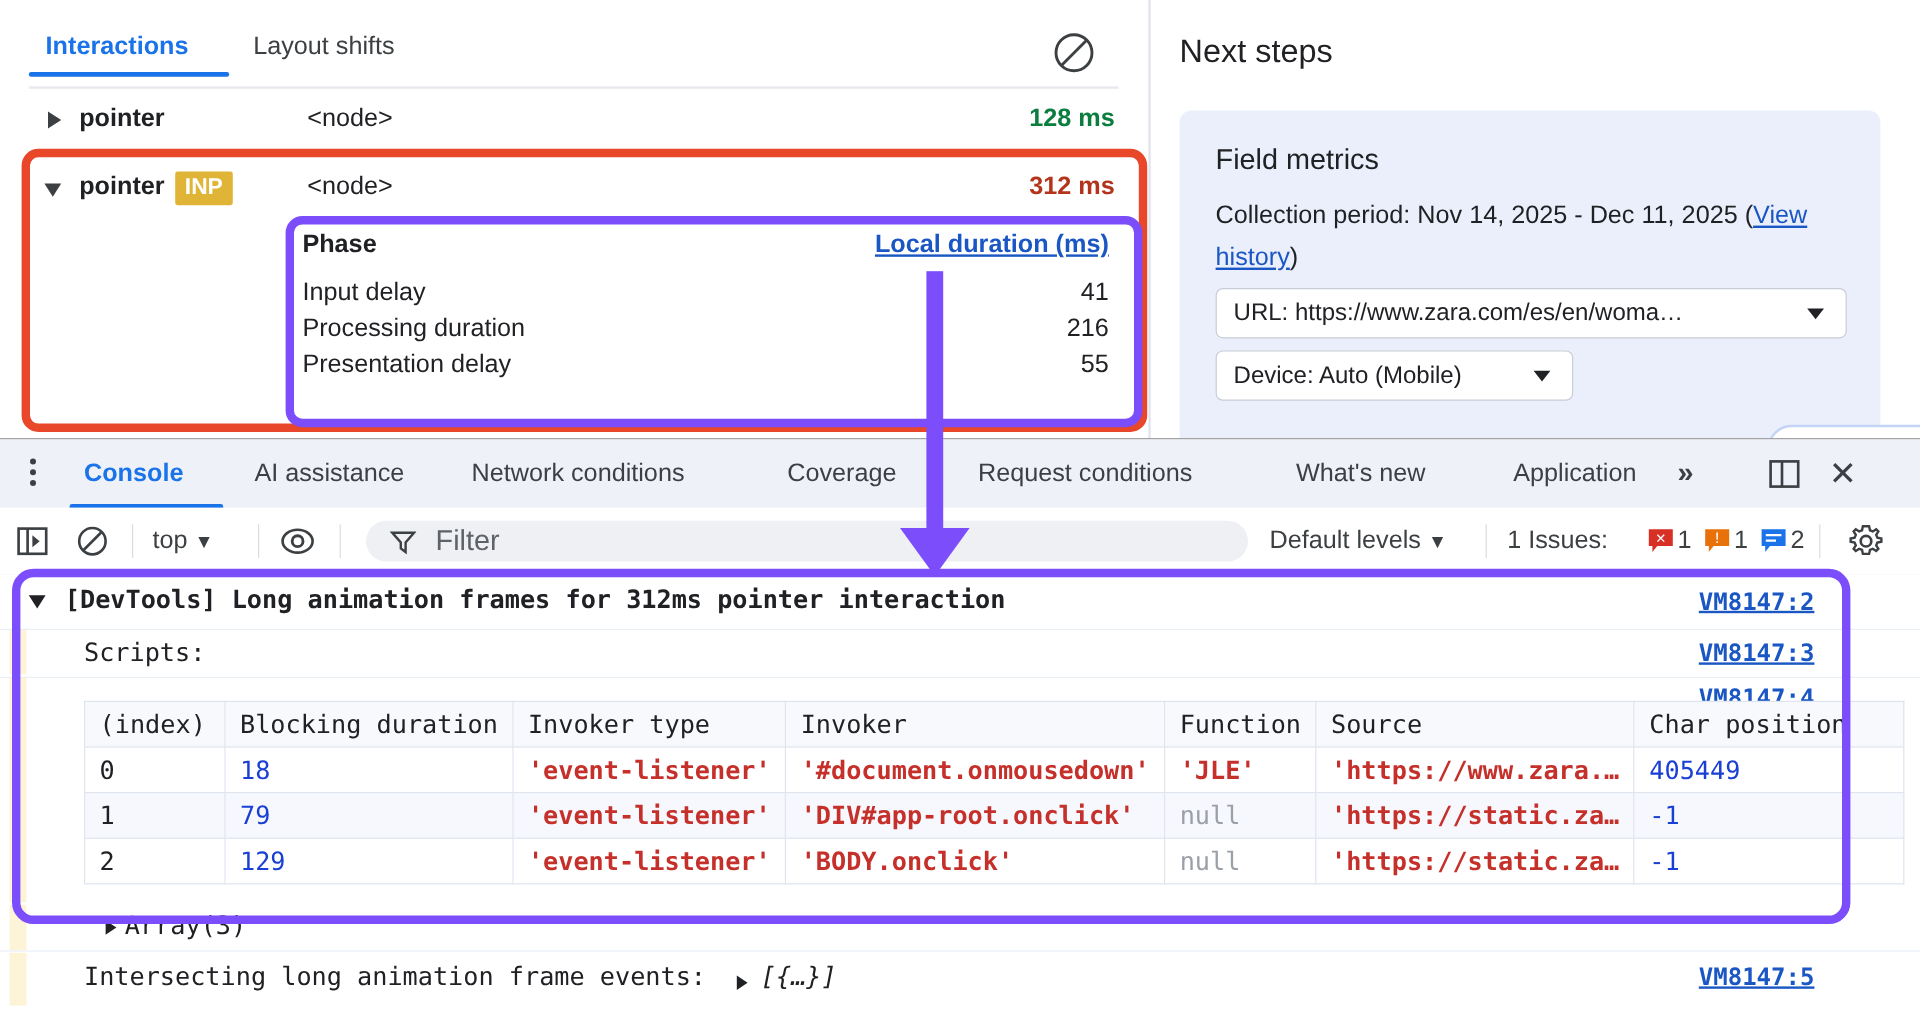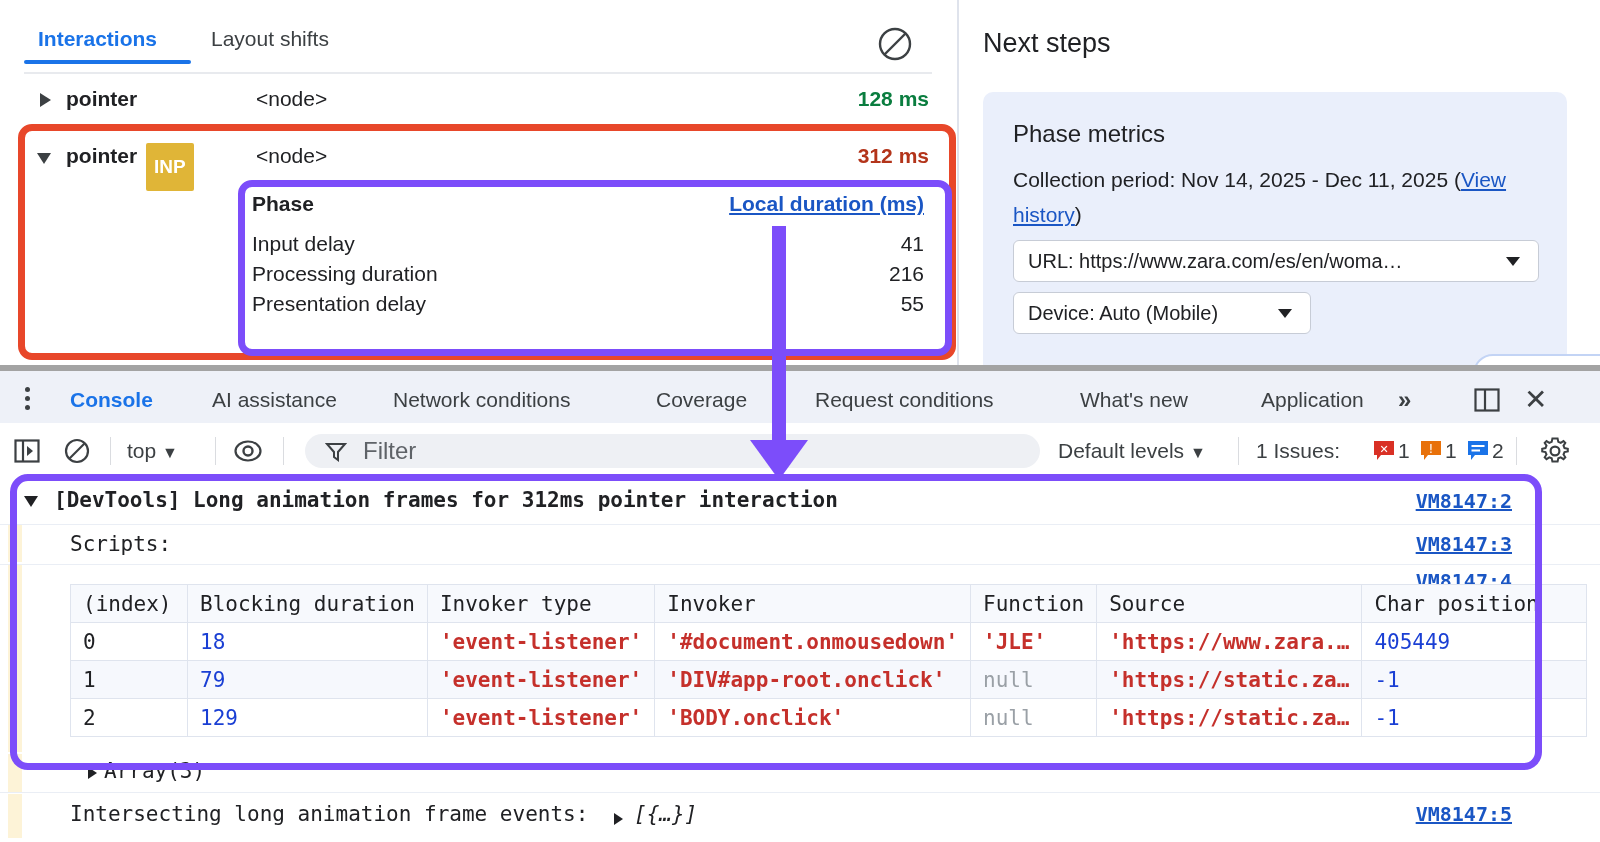--- a/index.html
+++ b/index.html
@@ -37,21 +37,21 @@
   }
   .tri.right{border-left:11px solid #3c4043;border-top:7px solid transparent;border-bottom:7px solid transparent;}
   .tri.down{border-top:11px solid #3c4043;border-left:7px solid transparent;border-right:7px solid transparent;}
   .int-label{position:absolute;font-size:21px;color:#202124;font-weight:600;white-space:nowrap;}
   .int-node{position:absolute;font-size:21px;color:#202124;font-family:"Liberation Sans",sans-serif;}
   .int-dur{position:absolute;font-size:21px;font-weight:700;right:28px;text-align:right;}
   .dur-good{color:#0a7d3f;}
   .dur-bad{color:#b3341a;}
   .inp-badge{
     position:absolute;display:inline-block;background:#e0b537;color:#fff;
-    font-size:19px;font-weight:700;padding:12px 8px;border-radius:2px;line-height:24px;
+    font-size:19px;font-weight:700;padding:2px 8px;border-radius:2px;line-height:24px;
   }
 
   
   .phase-box{position:absolute;left:252px;top:192px;width:672px;height:140px;}
   .ph-head{position:absolute;top:0;font-size:21px;font-weight:700;color:#202124;}
   .ph-link{position:absolute;top:0;right:0;font-size:21px;font-weight:700;color:#1a56c4;text-decoration:underline;cursor:pointer;white-space:nowrap;}
   .ph-name{position:absolute;font-size:21px;color:#202124;}
   .ph-val{position:absolute;right:0;font-size:21px;color:#202124;text-align:center;}
 
   
@@ -70,21 +70,21 @@
   }
   .select-box .sv{position:absolute;left:14px;top:0;white-space:nowrap;overflow:hidden;}
   .caret{position:absolute;width:0;height:0;border-top:9px solid #202124;border-left:7px solid transparent;border-right:7px solid transparent;top:16px;}
   .partial-pill{
     position:absolute;left:514px;top:354px;width:180px;height:36px;
     border:2px solid #c3d4f5;border-top-left-radius:20px;border-top-right-radius:20px;background:#fff;
   }
 
   
   .drawer{position:absolute;left:0;top:365px;width:1600px;height:477px;background:#fff;}
-  .drawer-tabbar{position:absolute;left:0;top:0;width:1600px;height:58px;background:#eef1f8;border-top:6px solid #a3a3a3;}
+  .drawer-tabbar{position:absolute;left:0;top:0;width:1600px;height:58px;background:#eef1f8;border-top:1px solid #a3a3a3;}
   .kebab{position:absolute;left:16px;top:16px;width:22px;height:28px;cursor:pointer;}
   .kebab i{display:block;width:5px;height:5px;border-radius:50%;background:#3c4043;margin:0 auto 4px;}
   .dtab{position:absolute;top:0;height:58px;line-height:58px;font-size:21px;color:#3c4043;white-space:nowrap;cursor:pointer;padding:0 12px;}
   .dtab.active{color:#1a73e8;font-weight:600;}
   .dtab-underline{position:absolute;bottom:0;height:4px;background:#1a73e8;border-radius:2px 2px 0 0;}
   .dt-icon{position:absolute;top:0;height:58px;line-height:58px;font-size:24px;color:#3c4043;cursor:pointer;}
 
   
   .console-toolbar{position:absolute;left:0;top:58px;width:1600px;height:56px;background:#fff;border-bottom:1px solid #e6e8ec;}
   .ct-sep{position:absolute;top:14px;width:1px;height:28px;background:#dadce0;}
@@ -193,21 +193,21 @@
         <div class="ph-val" style="top:100px;">55</div>
       </div>
     </div>
 
     <div class="pane-divider"></div>
 
     <div class="next-pane">
       <div class="next-title">Next steps</div>
 
       <div class="field-card">
-        <div class="fc-title">Phase metrics</div>
+        <div class="fc-title">Field metrics</div>
         <div class="fc-sub">
           <span>Collection period:</span>
           <span>Nov 14, 2025 - Dec 11, 2025</span>
           (<a href="#">View history</a>)
         </div>
 
         <div class="select-box" style="left:30px;top:148px;width:524px;">
           <span class="sv" style="width:450px;">URL: https://www.zara.com/es/en/woma…</span>
           <span class="caret" style="right:18px;"></span>
         </div>

